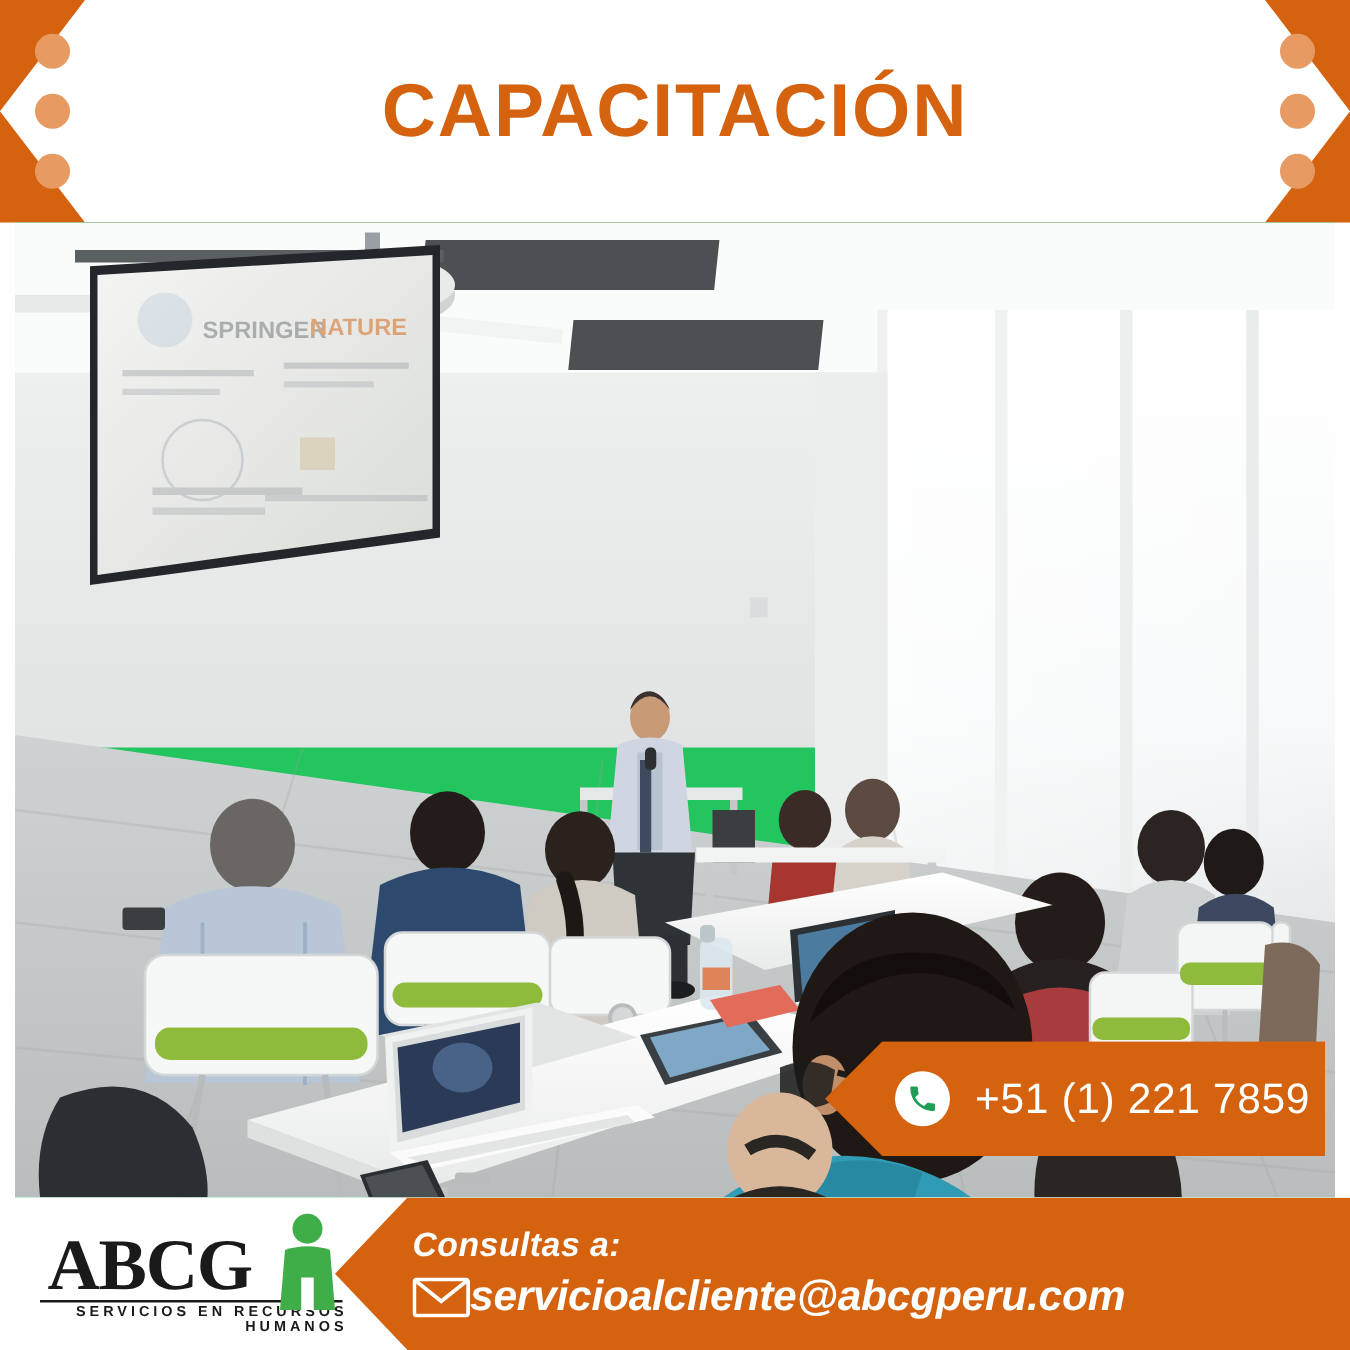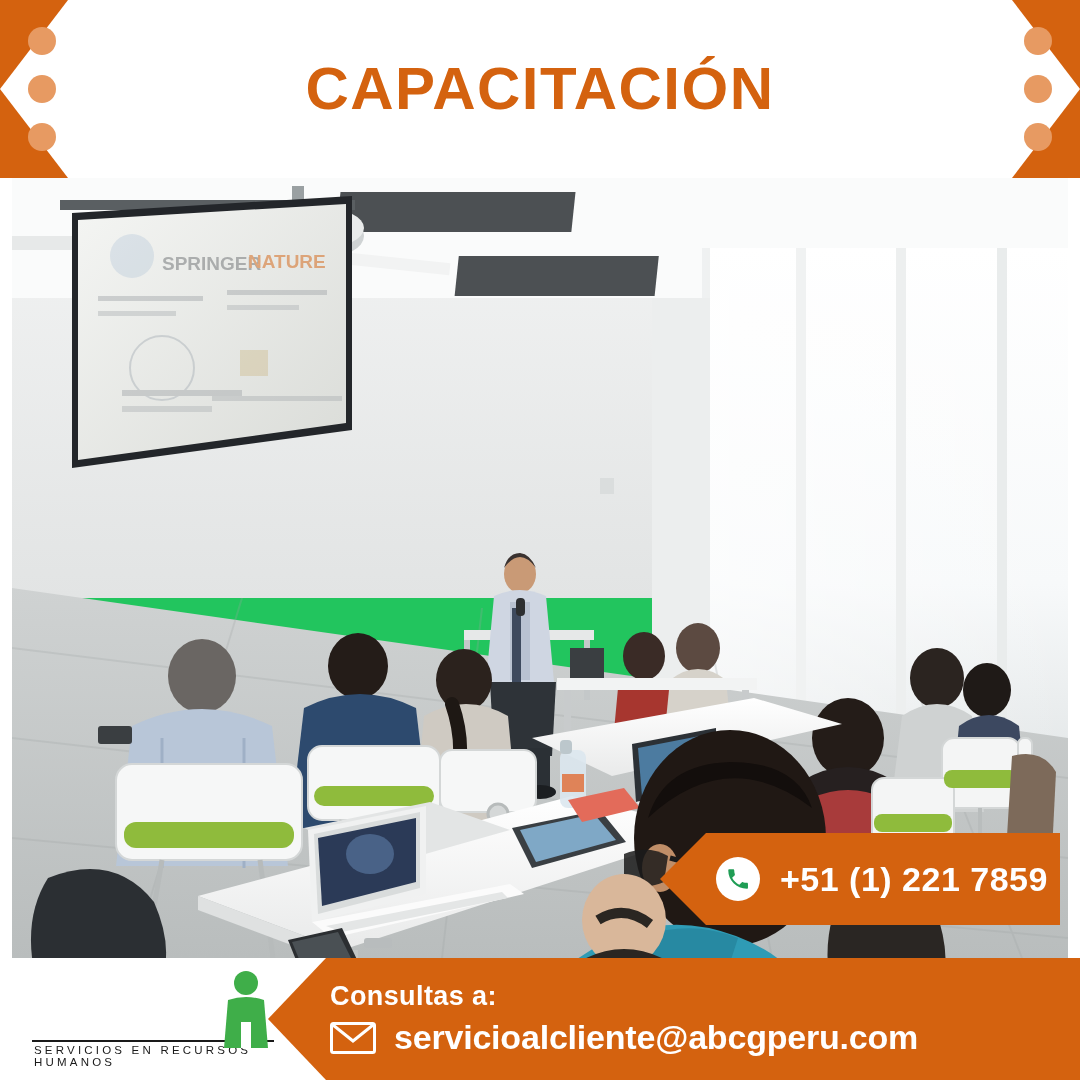--- a/index.html
+++ b/index.html
@@ -85,21 +85,21 @@
   .phone-icon-circle {
     width: 44px; height: 44px; border-radius: 50%;
     background: #ffffff;
     display: flex; align-items: center; justify-content: center;
     flex: 0 0 auto;
   }
   .phone-icon-circle svg { width: 26px; height: 26px; }
   .phone-number {
     color: #ffffff;
     font-size: 34px;
-    font-weight: bold;
+    font-weight: normal;
     margin-left: 20px;
     letter-spacing: 0.5px;
     white-space: nowrap;
   }
 
   
   .footer {
     position: absolute;
     left: 0; top: 958px;
     width: 1080px; height: 122px;
@@ -125,50 +125,52 @@
     font-weight: bold;
     color: #1a1a1a;
     letter-spacing: -1px;
   }
   .abcg-tag {
     position: absolute;
     left: 16px; top: 72px;
     font-size: 11.5px;
     letter-spacing: 3.2px;
     color: #1a1a1a;
-    font-weight: normal;
+    font-weight: bold;
+    text-align: right;
   }
   .abcg-rule {
     position: absolute;
     left: 14px; top: 68px;
     width: 242px; height: 2px;
     background: #1a1a1a;
   }
   .abcg-person {
     position: absolute;
     left: 196px; top: -2px;
     width: 64px; height: 78px;
   }
 
   .footer-text {
     position: absolute;
     left: 330px; top: 0;
     height: 122px;
     display: flex; flex-direction: column;
     justify-content: center;
     gap: 6px;
+    font-style: italic;
   }
   .consultas {
     color: #ffffff;
     font-size: 27px;
     font-weight: bold;
     letter-spacing: 0.4px;
   }
   .email-row {
-    display: flex; align-items: center; gap: 18px;
+    display: flex; align-items: center; 
   }
   .mail-icon svg { width: 46px; height: 32px; display: block; }
   .email-text {
     color: #ffffff;
     font-size: 34px;
     font-weight: bold;
     letter-spacing: -0.2px;
     white-space: nowrap;
   }
 </style>
@@ -454,20 +456,21 @@
         <path d="M6.6 10.8c1.4 2.8 3.8 5.1 6.6 6.6l2.2-2.2c.3-.3.7-.4 1.1-.3 1.2.4 2.4.6 3.7.6.6 0 1 .4 1 1V20c0 .6-.4 1-1 1C10.6 21 3 13.4 3 4c0-.6.4-1 1-1h3.5c.6 0 1 .4 1 1 0 1.3.2 2.5.6 3.7.1.4 0 .8-.3 1.1l-2.2 2z" fill="#1f9d55"></path>
       </svg>
     </span>
     <span class="phone-number">+51 (1) 221 7859</span>
   </div>
 
   <div class="footer">
     <div class="footer-orange"></div>
 
     <div class="footer-logo">
+      <div class="abcg-word">ABCG</div>
       <div class="abcg-rule"></div>
       <div class="abcg-tag">SERVICIOS EN RECURSOS HUMANOS</div>
       <svg class="abcg-person" viewBox="0 0 64 78">
         <circle cx="32" cy="13" r="12" fill="#3fae49"></circle>
         <path d="M14 30 q18 -6 36 0 l4 48 l-44 0z" fill="#3fae49"></path>
         <rect x="27" y="52" width="10" height="26" fill="#ffffff"></rect>
       </svg>
     </div>
 
     <div class="footer-text">

